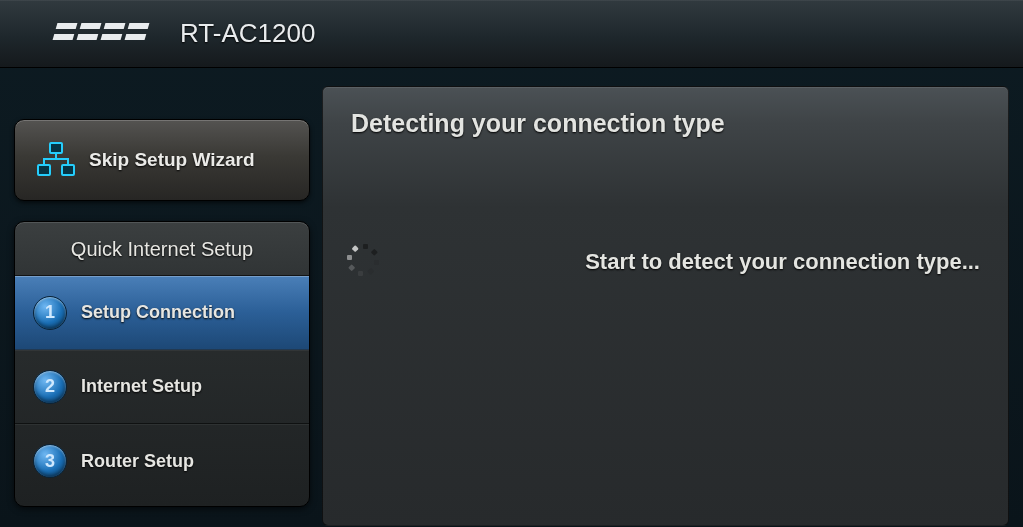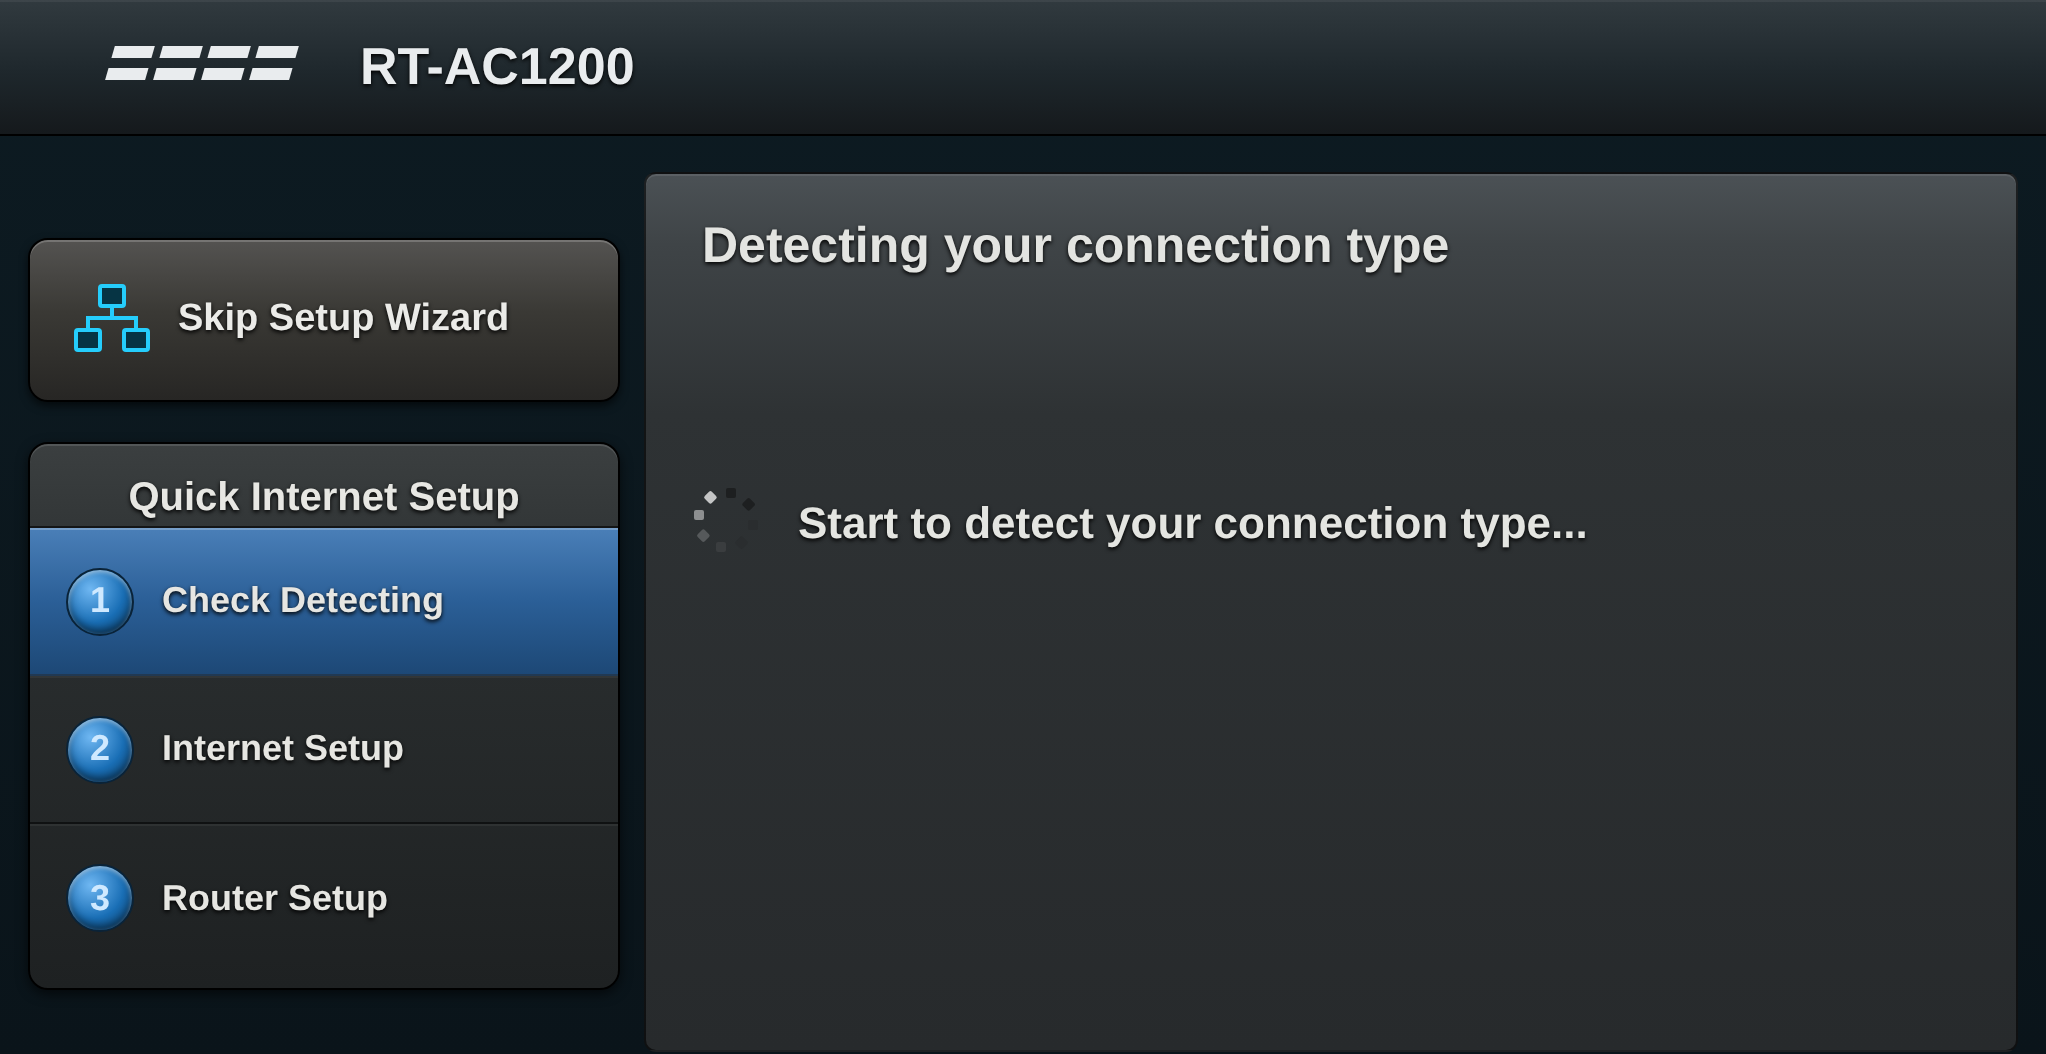--- a/index.html
+++ b/index.html
@@ -28,21 +28,21 @@
       background: linear-gradient(to bottom, #313a3f 0%, #1e272c 55%, #15191c 100%);
       box-shadow: inset 0 1px 0 rgba(255,255,255,.06);
     }
     .header .logo {
       margin-right: 22px;
       display: flex;
       align-items: center;
     }
     .header .model {
       font-size: 26px;
-      font-weight: 700;
+      font-weight: 400;
       color: #e9ecee;
       text-shadow: 0 1px 2px #000;
     }
 
     
     .content {
       display: flex;
       gap: 12px;
       padding: 18px 14px 0 14px;
     }
@@ -81,22 +81,22 @@
       border-radius: 10px;
       border: 1px solid #000;
       background: linear-gradient(to bottom, #3b3f40 0%, #2a2e2f 30%, #1e2122 100%);
       box-shadow: inset 0 1px 0 rgba(255,255,255,.12), 0 2px 6px rgba(0,0,0,.6);
       padding-bottom: 8px;
       overflow: hidden;
     }
     .wiz-title {
       text-align: center;
       font-size: 20px;
-      font-weight: 700;
-      padding: 16px 0 2px;
+      font-weight: 400;
+      padding: 16px 0 14px;
       color: #e7e7e3;
       text-shadow: 0 1px 2px #000;
       border-bottom: 1px solid rgba(0,0,0,.6);
     }
 
     .step {
       display: flex;
       align-items: center;
       height: 74px;
       padding: 0 18px;
@@ -145,21 +145,21 @@
     .panel .ptitle {
       font-size: 25px;
       font-weight: 800;
       color: #e3e4e1;
       text-shadow: 0 1px 2px #000;
       margin-bottom: 110px;
     }
     .detect-line {
       display: flex;
       align-items: center;
-      justify-content: flex-start;
+      justify-content: space-between;
       gap: 20px;
     }
     .detect-line .msg {
       font-size: 22px;
       font-weight: 800;
       color: #e4e5e1;
       text-shadow: 0 1px 2px #000;
     }
 
     
@@ -221,21 +221,21 @@
           </svg>
         </div>
         <div class="lbl">Skip Setup Wizard</div>
       </div>
 
       <div class="wiz-card">
         <div class="wiz-title">Quick Internet Setup</div>
 
         <div class="step active">
           <div class="num">1</div>
-          <div class="slabel">Check Detecting</div>
+          <div class="slabel">Setup Connection</div>
         </div>
 
         <div class="step">
           <div class="num">2</div>
           <div class="slabel">Internet Setup</div>
         </div>
 
         <div class="step">
           <div class="num">3</div>
           <div class="slabel">Router Setup</div>

